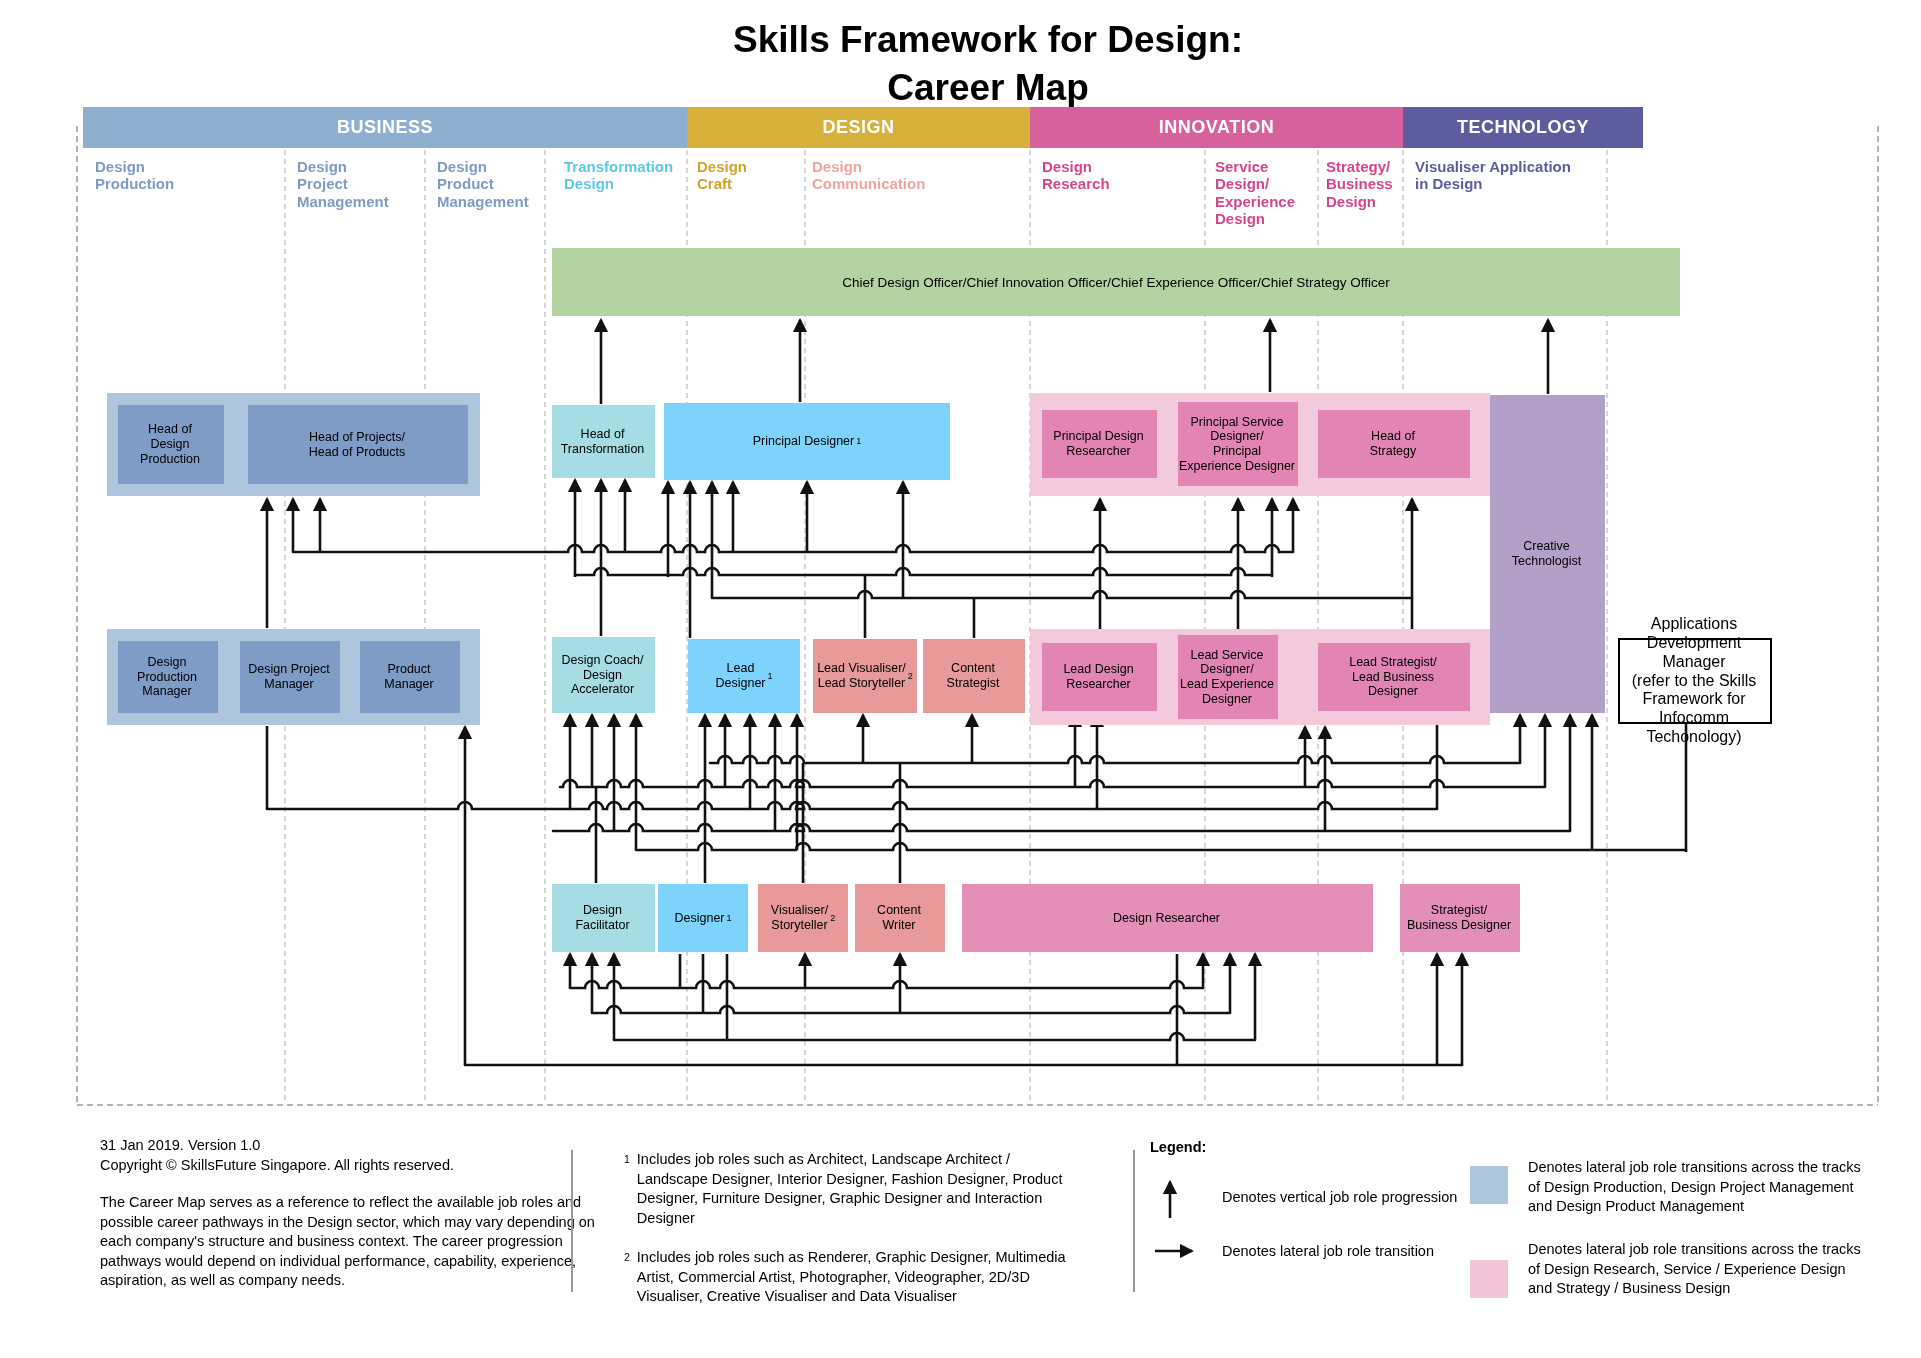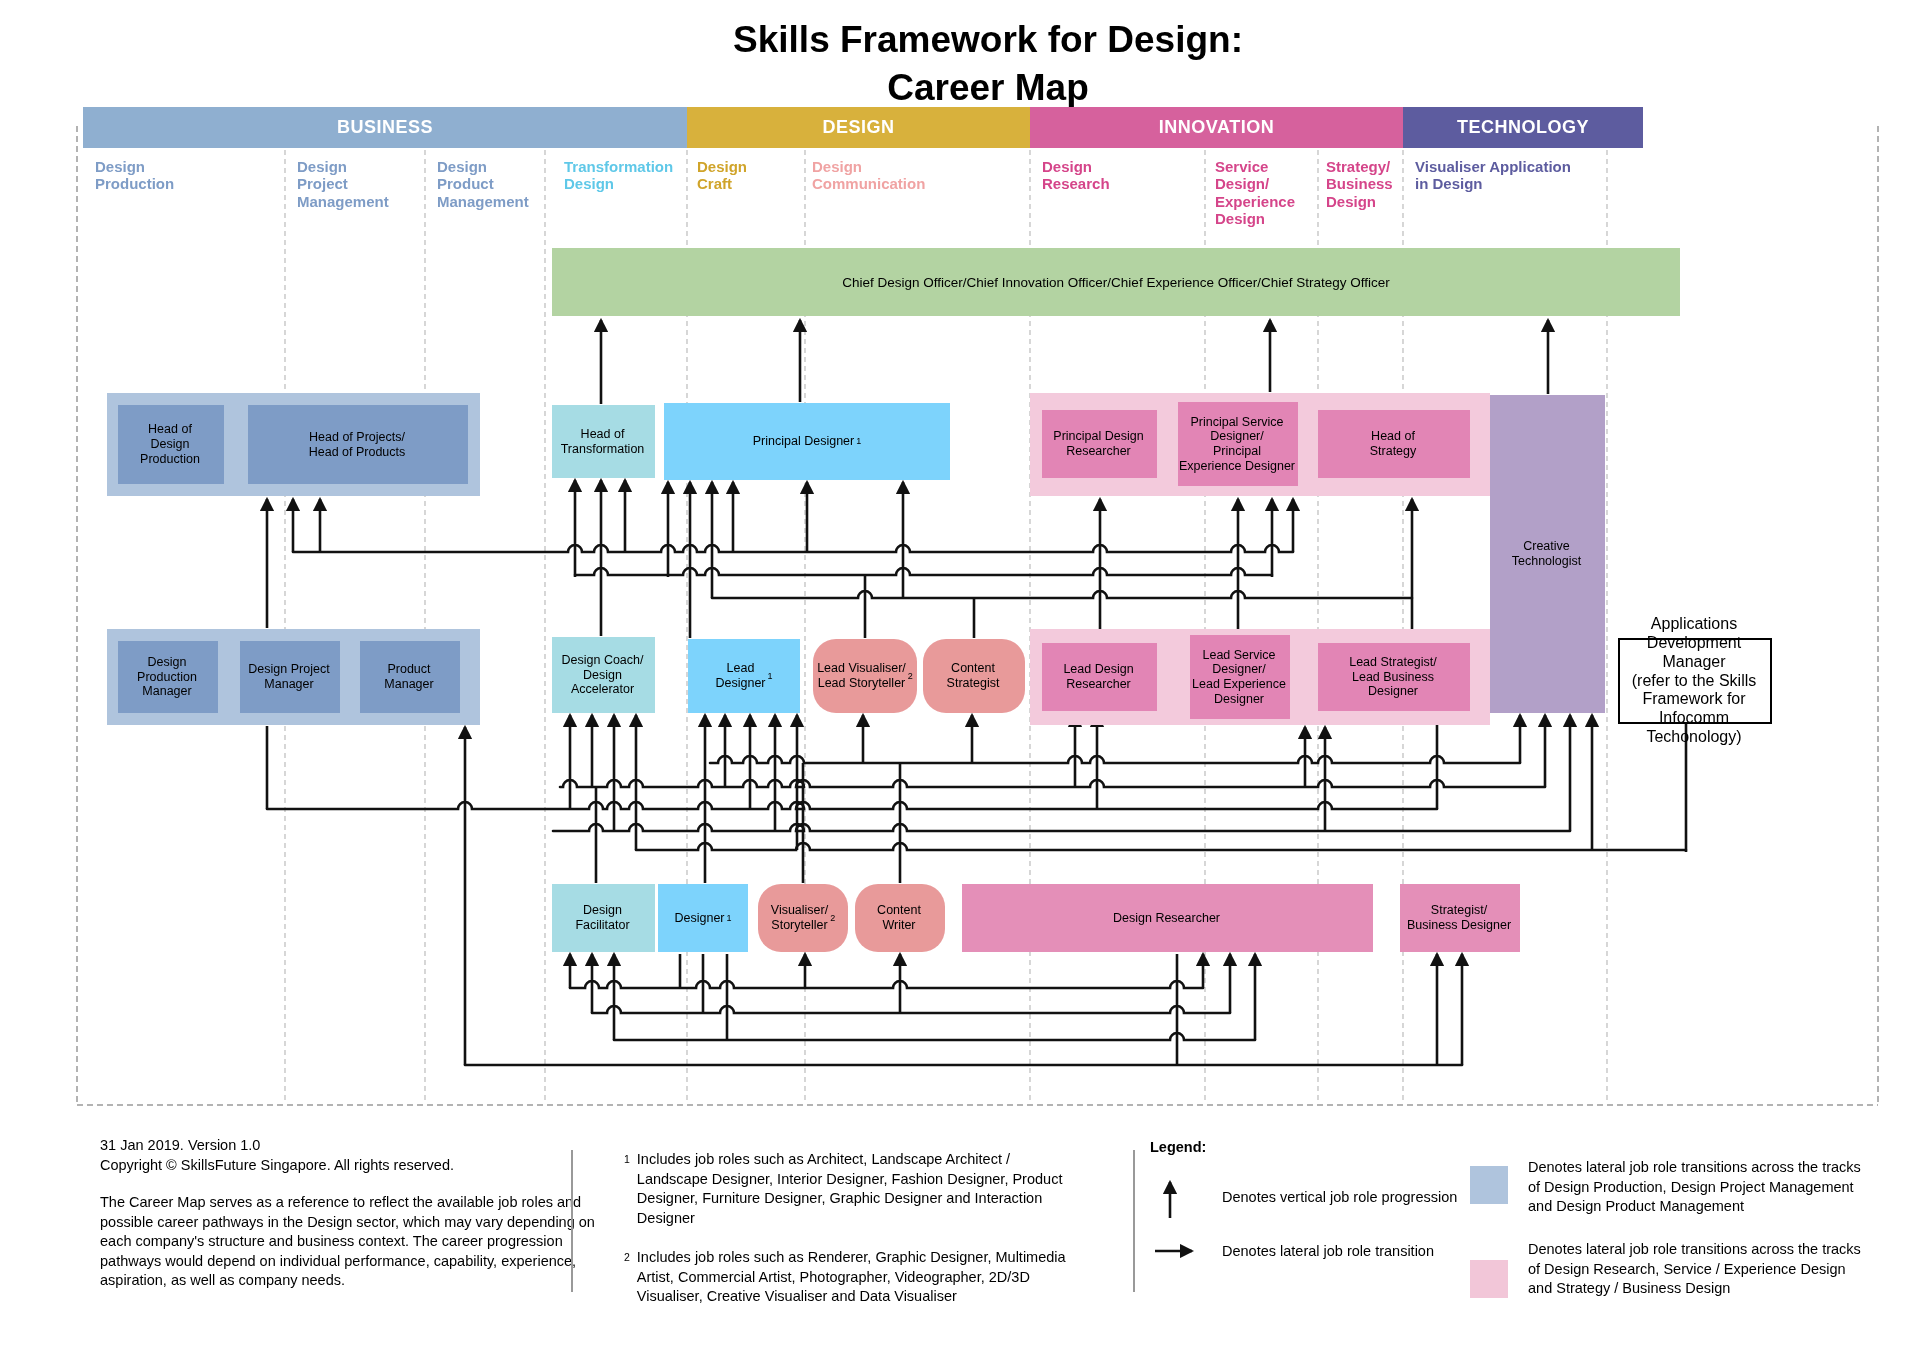--- a/index.html
+++ b/index.html
@@ -22,21 +22,21 @@
         z-index:2;display:flex;align-items:center;justify-content:center;font-size:13.5px;color:#000;}
   .dbox{position:absolute;z-index:3;display:flex;align-items:center;justify-content:center;
         text-align:center;font-size:12.5px;line-height:1.18;color:#000;}
   .dbox .lbl{white-space:pre-line;}
   .dbox sup{font-size:9px;margin-left:2px;}
   .cont-blue{background:#AFC4DD;z-index:2;}
   .cont-pink{background:#F3CADC;z-index:2;}
   .box-blue{background:#7E9CC6;}
   .box-cyan{background:#A6DCE4;}
   .box-tan{background:#7dd3fc;}
-  .box-salmon{background:#E89A9A;border-radius:23px;}
+  .box-salmon{background:#E89A9A;}
   .box-pink{background:#E285B5;}
   .box-pink3{background:#E48FB8;}
   .box-purple{background:#B2A0C8;}
   .box-white{background:#fff;border:2px solid #000;font-size:16px;z-index:4;}
   
   .ftext{position:absolute;z-index:2;font-size:14.5px;line-height:1.35;color:#000;}
   #footer-left{left:100px;top:1136px;width:500px;}
   #footer-left p{margin:18px 0 0 0;}
   .vdivider{position:absolute;width:1.5px;background:#999;z-index:2;}
   .footnote{display:flex;gap:7px;margin-bottom:20px;}
@@ -276,21 +276,21 @@
         <span class="lbl">Content
 Strategist</span>
         <sup></sup>
       </div>
       <div class="dbox cont-pink" style="left: 1030px; top: 629px; width: 460px; height: 96px;"></div>
       <div class="dbox box-pink" style="left: 1042px; top: 643px; width: 115px; height: 68px;">
         <span class="lbl">Lead Design
 Researcher</span>
         <sup></sup>
       </div>
-      <div class="dbox box-pink" style="left: 1178px; top: 635px; width: 100px; height: 84px; margin-left: 12px;">
+      <div class="dbox box-pink" style="left: 1178px; top: 635px; width: 100px; height: 84px;">
         <span class="lbl">Lead Service
 Designer/
 Lead Experience
 Designer</span>
         <sup></sup>
       </div>
       <div class="dbox box-pink" style="left: 1318px; top: 643px; width: 152px; height: 68px;">
         <span class="lbl">Lead Strategist/
 Lead Business
 Designer</span>

